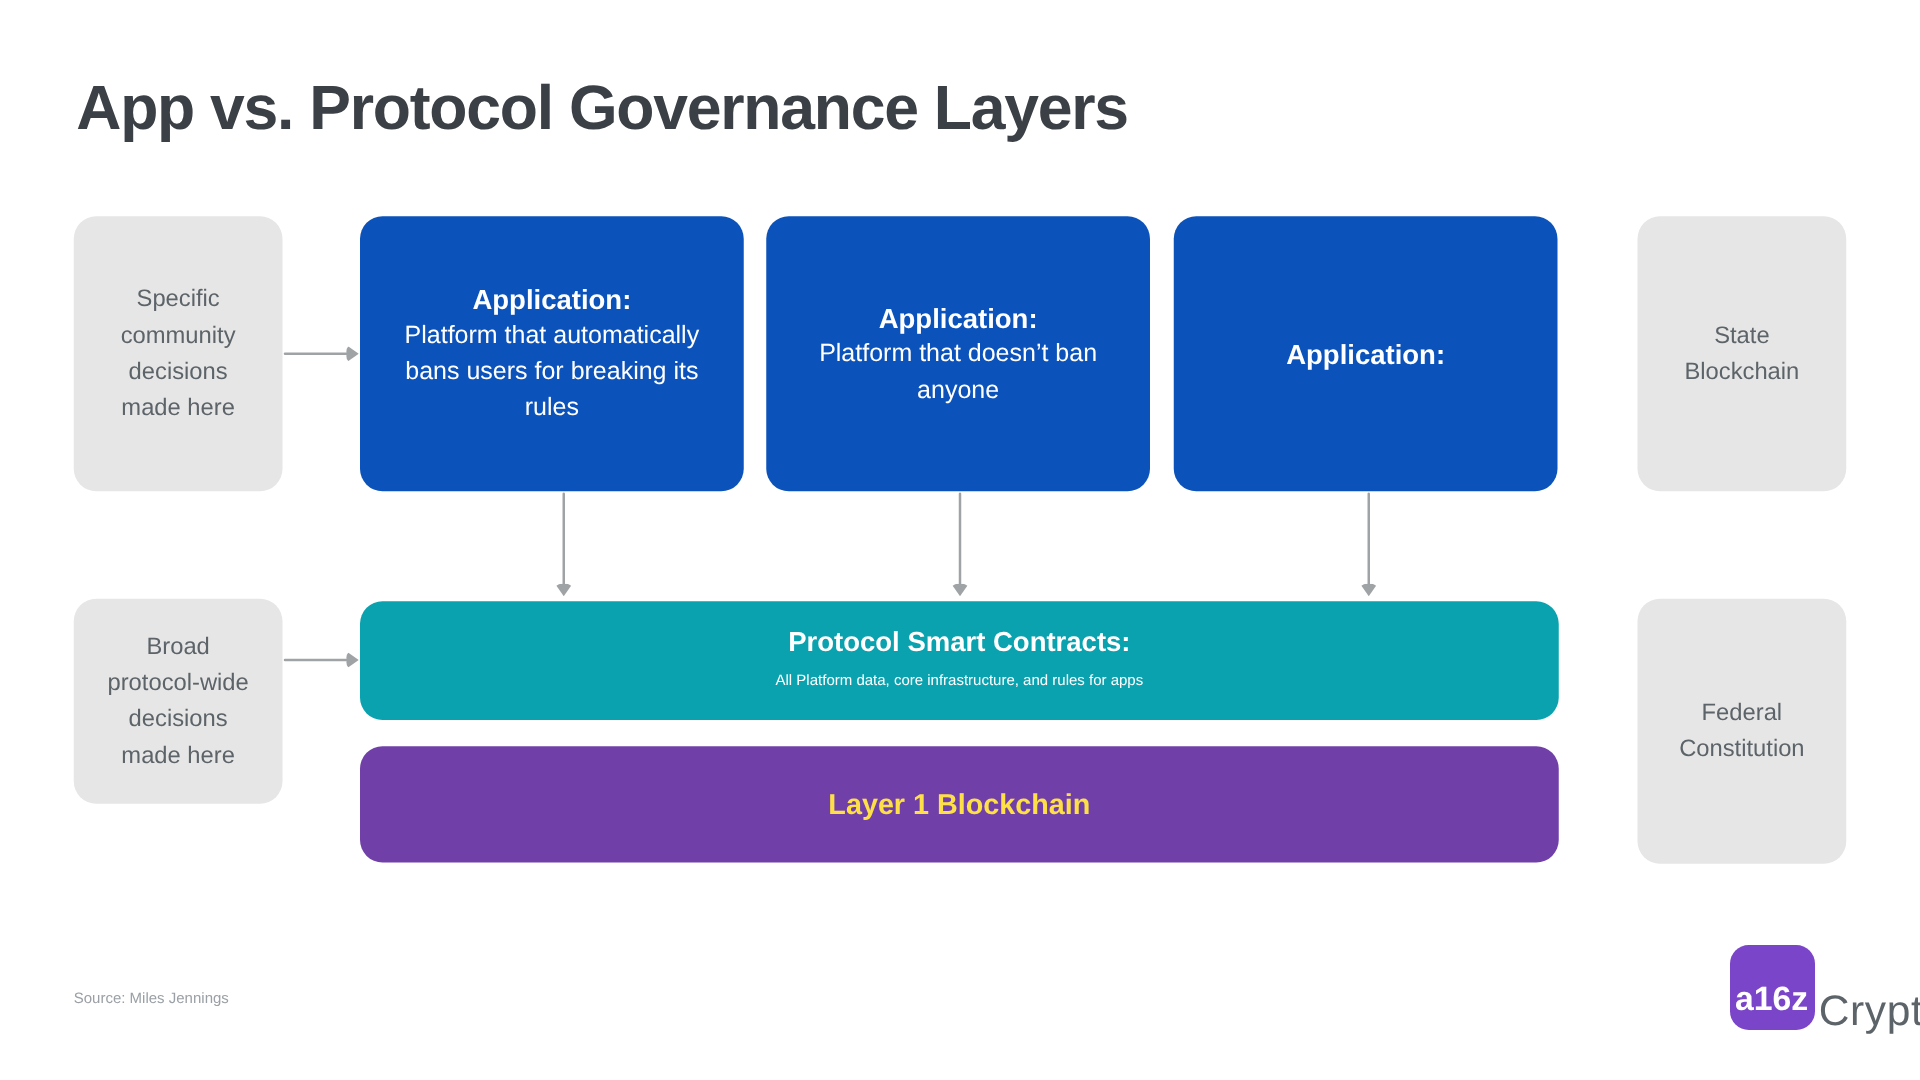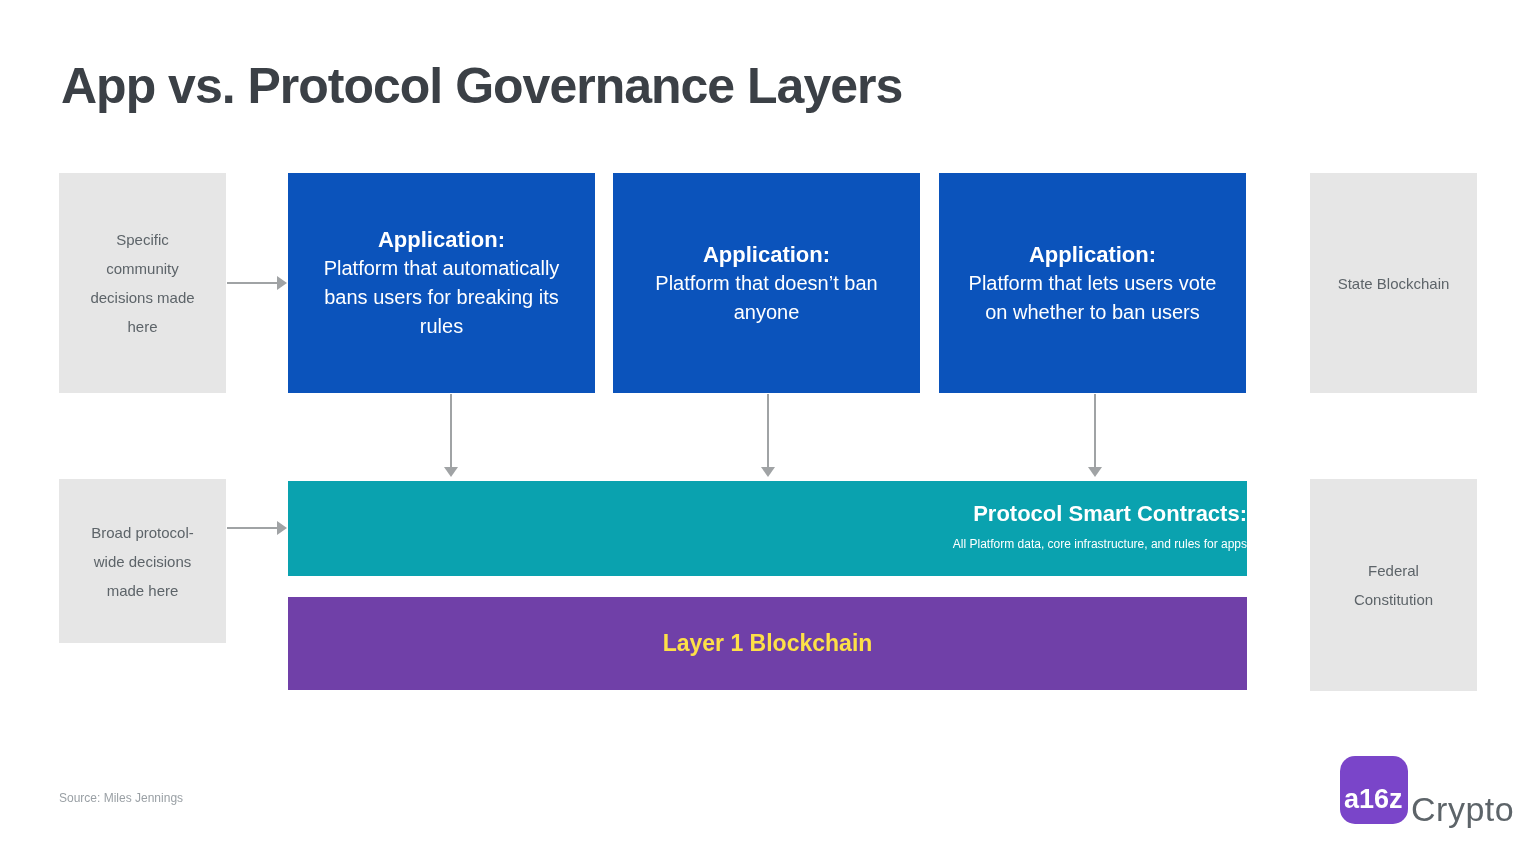--- a/index.html
+++ b/index.html
@@ -1,55 +1,55 @@
 <!DOCTYPE html>
 <html style="--application-blue: #0b53bb; --protocol-teal: #0aa2af; --blockchain-purple: #7040a8; --annotation-gray: #e6e6e6; --logo-purple: #7a45c9; --text-dark: #3b4046; --text-gray: #5d6469; --arrow-gray: #a0a3a5; --source-gray: #9aa0a5;"><head>
 <meta charset="utf-8">
 <style>
-  * { margin: 0; padding: 0; box-sizing: border-box; }
+  * { margin: 0; padding: 0; box-sizing: border-box; border-radius: 18px; }
   html, body { width: 1536px; height: 864px; background: #ffffff; overflow: hidden; }
   body { font-family: "Liberation Sans", sans-serif; }
 
   .canvas { position: relative; width: 1536px; height: 864px; background: #fff; }
 
   .page-title {
     position: absolute; left: 61px; top: 57px;
     font-size: 50px; font-weight: bold; letter-spacing: -1px;
     color: var(--text-dark, #3b4046);
   }
 
   .box {
     position: absolute; display: flex; flex-direction: column;
     align-items: center; justify-content: center; text-align: center;
   }
 
   .gray-box {
     background: var(--annotation-gray, #e6e6e6);
     color: var(--text-gray, #5d6469);
-    font-size: 15px; line-height: 29px;
+    font-size: 19px; line-height: 29px;
     width: 167px; height: 220px; padding: 10px 25px;
   }
   .gray-tl { left: 59px;  top: 173px; }
   .gray-bl { left: 59px;  top: 479px; height: 164px; }
   .gray-tr { left: 1310px; top: 173px; }
   .gray-br { left: 1310px; top: 479px; height: 212px; }
 
   .app-box {
     background: var(--application-blue, #0b53bb);
     color: #ffffff; top: 173px; width: 307px; height: 220px; padding: 10px 22px;
   }
   .app-1 { left: 288px; }
   .app-2 { left: 613px; }
   .app-3 { left: 939px; }
   .app-heading { font-size: 22px; font-weight: bold; line-height: 29px; }
   .app-body { font-size: 20px; line-height: 29px; }
 
   .protocol-box {
     background: var(--protocol-teal, #0aa2af);
-    color: #ffffff; left: 288px; top: 481px; width: 959px; height: 95px; align-items: flex-end;
+    color: #ffffff; left: 288px; top: 481px; width: 959px; height: 95px;
   }
   .protocol-heading { font-size: 22px; font-weight: bold; line-height: 30px; }
   .protocol-body { font-size: 12px; line-height: 30px; }
 
   .blockchain-box {
     background: var(--blockchain-purple, #7040a8);
     color: #fde047; left: 288px; top: 597px; width: 959px; height: 93px;
   }
   .blockchain-label { font-size: 23px; font-weight: bold; }
 
@@ -84,20 +84,21 @@
 
   .source-note {
     position: absolute; left: 59px; top: 791px;
     font-size: 12px; color: var(--source-gray, #9aa0a5);
   }
 
   .logo { position: absolute; left: 1340px; top: 756px; display: flex; align-items: flex-end; }
   .logo-square {
     position: relative; width: 68px; height: 68px; border-radius: 15px;
     background: var(--logo-purple, #7a45c9);
+    margin-left: 44px;
   }
   .logo-mark {
     position: absolute; left: 4px; bottom: 9px;
     color: #ffffff; font-size: 27px; font-weight: bold; letter-spacing: 0px;
   }
   .logo-wordmark {
     margin-left: 3px; color: var(--text-gray, #5d6469);
     font-size: 34px; font-weight: 300; letter-spacing: 0.5px;
     position: relative; top: 5px;
   }
@@ -135,21 +136,20 @@
   <div class="box app-box app-1">
     <div class="app-heading">Application:</div>
     <div class="app-body">Platform that automatically bans users for breaking its rules</div>
   </div>
   <div class="box app-box app-2">
     <div class="app-heading">Application:</div>
     <div class="app-body">Platform that doesn’t ban anyone</div>
   </div>
   <div class="box app-box app-3">
     <div class="app-heading">Application:</div>
-    <div class="app-body">Platform that lets users vote on whether to ban users</div>
   </div>
 
   <div class="v-arrow v-arrow-1">
     <div class="shaft"></div>
     <div class="head"></div>
   </div>
   <div class="v-arrow v-arrow-2">
     <div class="shaft"></div>
     <div class="head"></div>
   </div>

